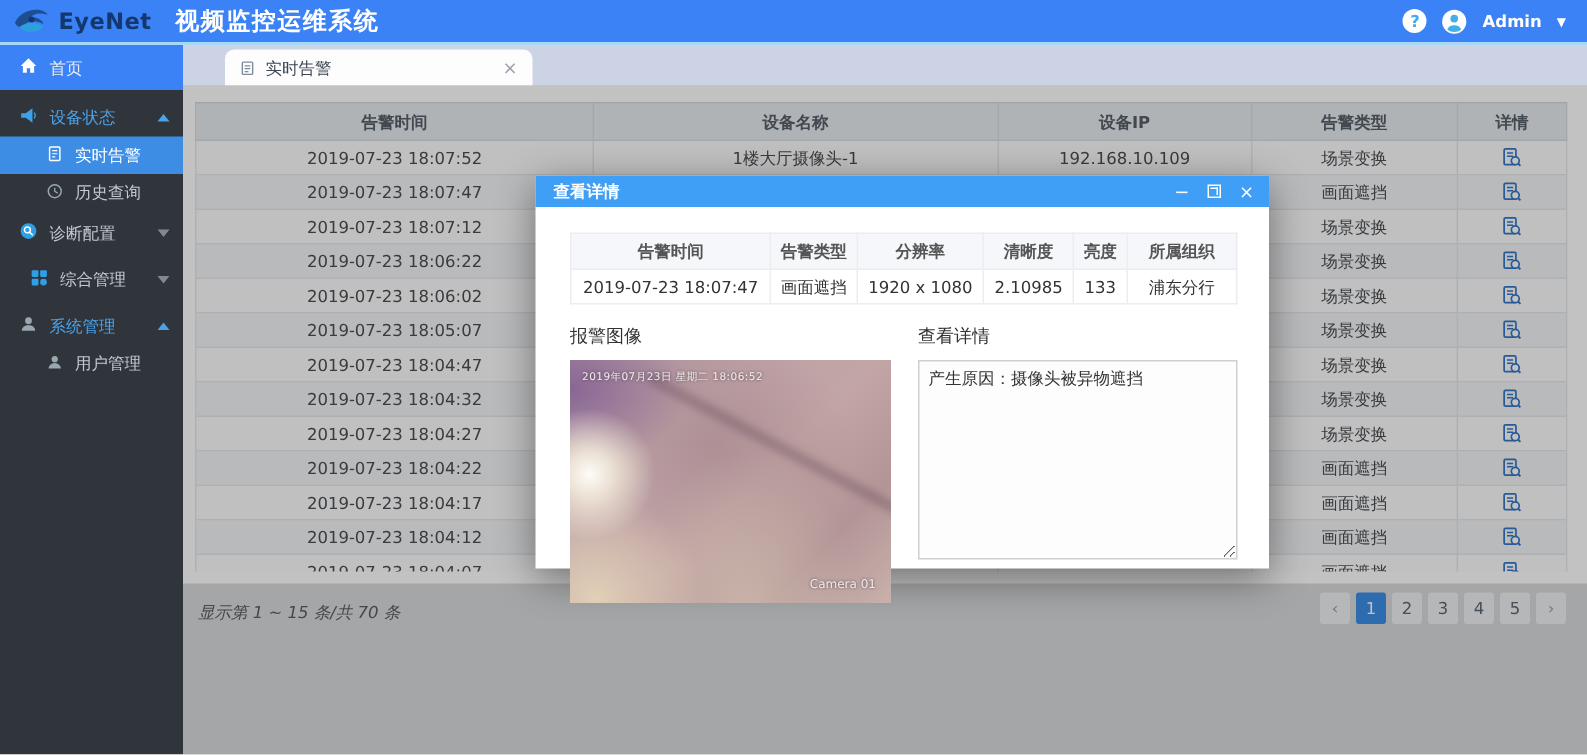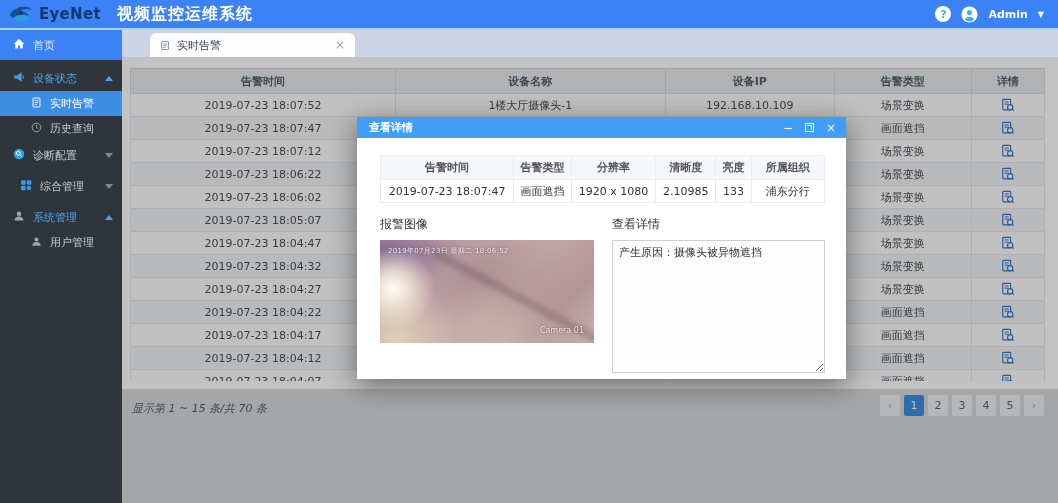--- a/index.html
+++ b/index.html
@@ -75,21 +75,21 @@
   .mc-restore::after { content:""; position:absolute; right:1px; top:1px; width:4px; height:4px;
                        border-top:1px solid #fff; border-right:1px solid #fff; }
   .modal-body { padding:17px 21px 0 23px; }
   table.mtab { width:100%; border-collapse:collapse; table-layout:fixed; }
   table.mtab th { height:24px; background:#f5f7fa; border:1px solid #ebedef; color:#555;
                   font-size:11px; font-weight:bold; text-align:center; }
   table.mtab td { height:23px; border:1px solid #ebedef; color:#333; font-size:11px; text-align:center; }
   .sections { display:flex; gap:18px; margin-top:13px; }
   .sec-label { font-size:12px; font-weight:normal; color:#333; margin-bottom:7px; }
   .col-left { width:214px; } .col-right { flex:1; }
-  .cam-img { position:relative; width:214px; height:103px; overflow:hidden;
+  .cam-img { position:relative; width:214px; height:162px; overflow:hidden;
     background:
       radial-gradient(circle at 6% 47%, rgba(255,254,248,0.98) 0%, rgba(244,236,220,0.85) 7%, rgba(244,236,220,0) 20%),
       radial-gradient(ellipse at 0% 12%, rgba(133,98,148,0.9) 0%, rgba(133,98,148,0) 26%),
       radial-gradient(circle at 8% 98%, rgba(228,212,184,0.9) 0%, rgba(228,212,184,0) 28%),
       radial-gradient(ellipse at 55% 105%, rgba(205,186,172,0.8) 0%, rgba(205,186,172,0) 45%),
       radial-gradient(ellipse at 45% 35%, rgba(158,128,134,0.55) 0%, rgba(158,128,134,0) 55%),
       linear-gradient(135deg, #a98f9b 0%, #bfa3a8 30%, #c2a5a5 55%, #b39597 78%, #c8b1ab 100%); }
   .cam-streak { position:absolute; left:55px; top:8px; width:230px; height:9px;
       background:linear-gradient(rgba(96,72,88,0), rgba(90,66,82,0.55), rgba(96,72,88,0));
       transform:rotate(28deg); transform-origin:left top; filter:blur(3px); }

